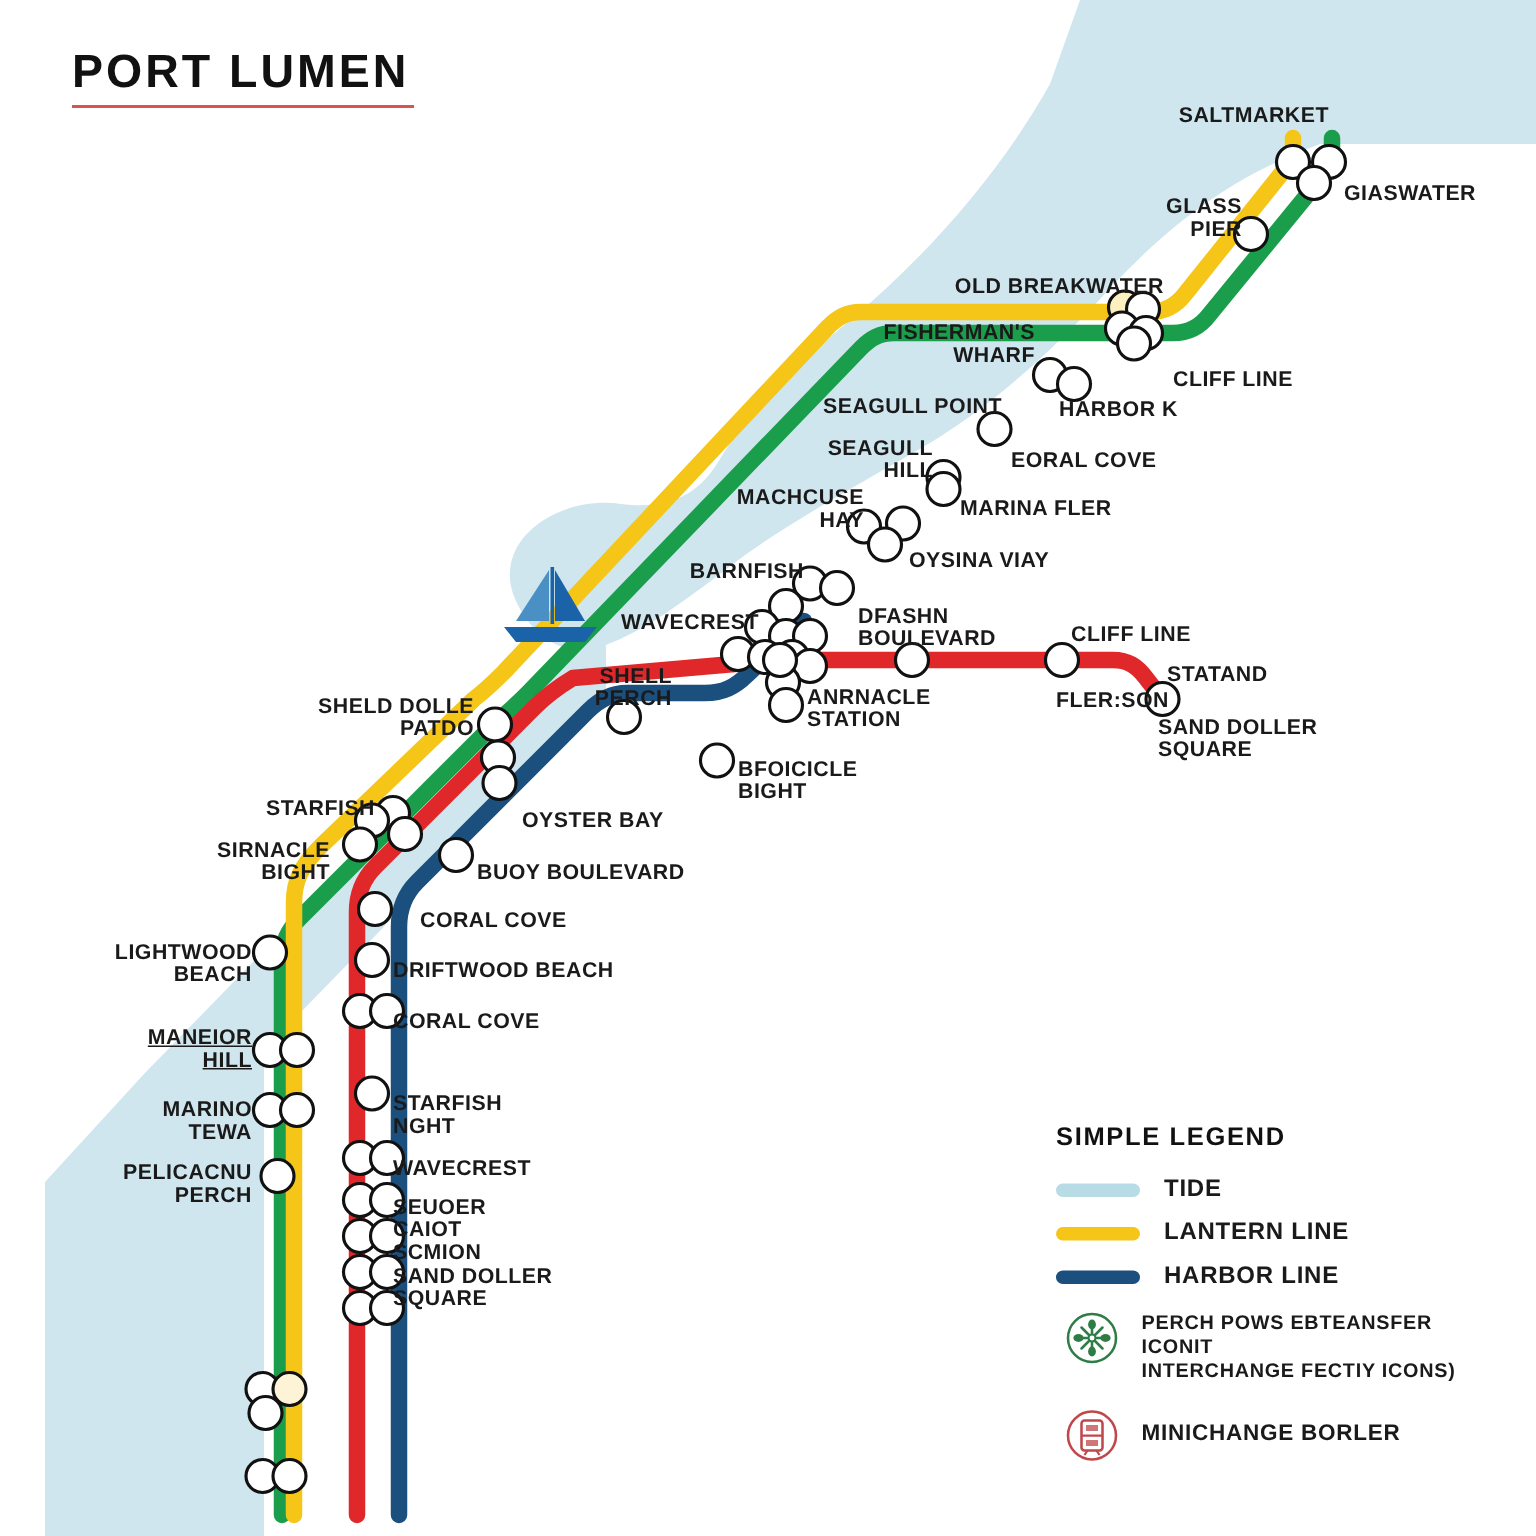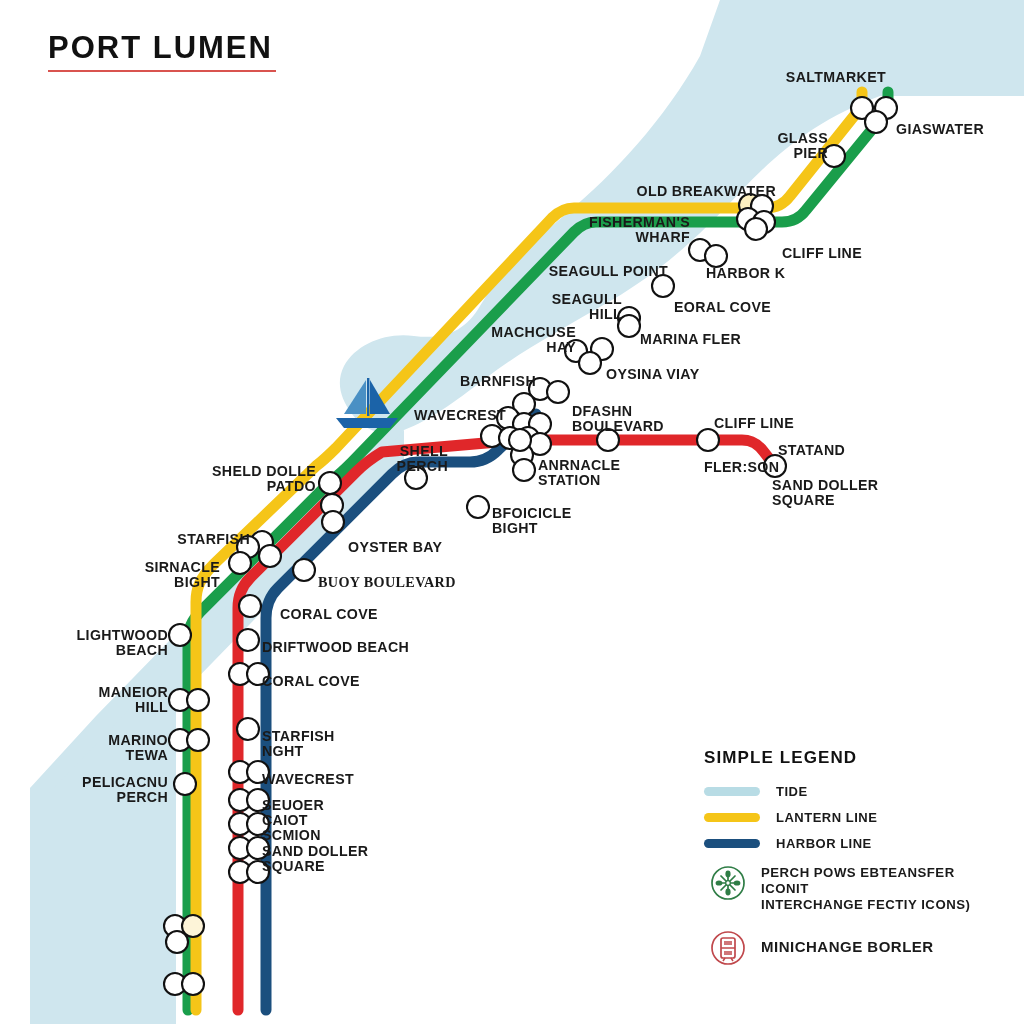--- a/index.html
+++ b/index.html
@@ -16,21 +16,21 @@
 
   .stn-label{position:absolute;font-size:14.2px;font-weight:600;color:#1a1a1a;
              letter-spacing:.35px;line-height:1.08;white-space:pre;}
   .stn-label.r{transform:translateX(-100%);text-align:right;}
 
   .legend{position:absolute;left:704px;top:748px;width:300px;}
   .legend-title{font-size:17px;font-weight:700;letter-spacing:1.1px;color:#111;
                 margin-bottom:16px;}
   .legend-row{display:flex;align-items:center;margin-bottom:11px;}
   .swatch{width:56px;height:9px;border-radius:5px;flex:0 0 auto;margin-right:16px;}
-  .legend-text{font-size:13px;font-weight:600;letter-spacing:.5px;color:#1a1a1a;}
+  .legend-text{font-size:16px;font-weight:600;letter-spacing:.5px;color:#1a1a1a;}
   .legend-row.icon-row{align-items:flex-start;margin-bottom:14px;}
   .icon-wrap{width:42px;height:42px;flex:0 0 auto;margin-right:12px;margin-left:3px;}
   .legend-text.small{font-size:13.2px;line-height:1.22;font-weight:600;padding-top:3px;}
   .legend-text.mid{font-size:15px;padding-top:11px;}
 </style>
 </head>
 <body>
 
 <div id="map-root">
 
@@ -251,27 +251,27 @@
       <div class="stn-label " style="left: 538px; top: 458px;">ANRNACLE
 STATION</div>
       <div class="stn-label r" style="left: 316px; top: 464px;">SHELD DOLLE
 PATDO</div>
       <div class="stn-label " style="left: 492px; top: 506px;">BFOICICLE
 BIGHT</div>
       <div class="stn-label r" style="left: 250px; top: 532px;">STARFISH</div>
       <div class="stn-label " style="left: 348px; top: 540px;">OYSTER BAY</div>
       <div class="stn-label r" style="left: 220px; top: 560px;">SIRNACLE
 BIGHT</div>
-      <div class="stn-label " style="left: 318px; top: 575px; font-family: Liberation Serif, serif;">BUOY BOULEVARD</div>
+      <div class="stn-label " style="left: 318px; top: 575px;">BUOY BOULEVARD</div>
       <div class="stn-label " style="left: 280px; top: 607px;">CORAL COVE</div>
       <div class="stn-label r" style="left: 168px; top: 628px;">LIGHTWOOD
 BEACH</div>
       <div class="stn-label " style="left: 262px; top: 640px;">DRIFTWOOD BEACH</div>
       <div class="stn-label " style="left: 262px; top: 674px;">CORAL COVE</div>
-      <div class="stn-label r" style="left: 168px; top: 685px;">MANEIOR
+      <div class="stn-label r" style="left: 168px; top: 685px; text-decoration: underline;">MANEIOR
 HILL</div>
       <div class="stn-label r" style="left: 168px; top: 733px;">MARINO
 TEWA</div>
       <div class="stn-label " style="left: 262px; top: 729px;">STARFISH
 NGHT</div>
       <div class="stn-label r" style="left: 168px; top: 775px;">PELICACNU
 PERCH</div>
       <div class="stn-label " style="left: 262px; top: 772px;">WAVECREST</div>
       <div class="stn-label " style="left: 262px; top: 798px;">SEUOER
 CAIOT</div>

